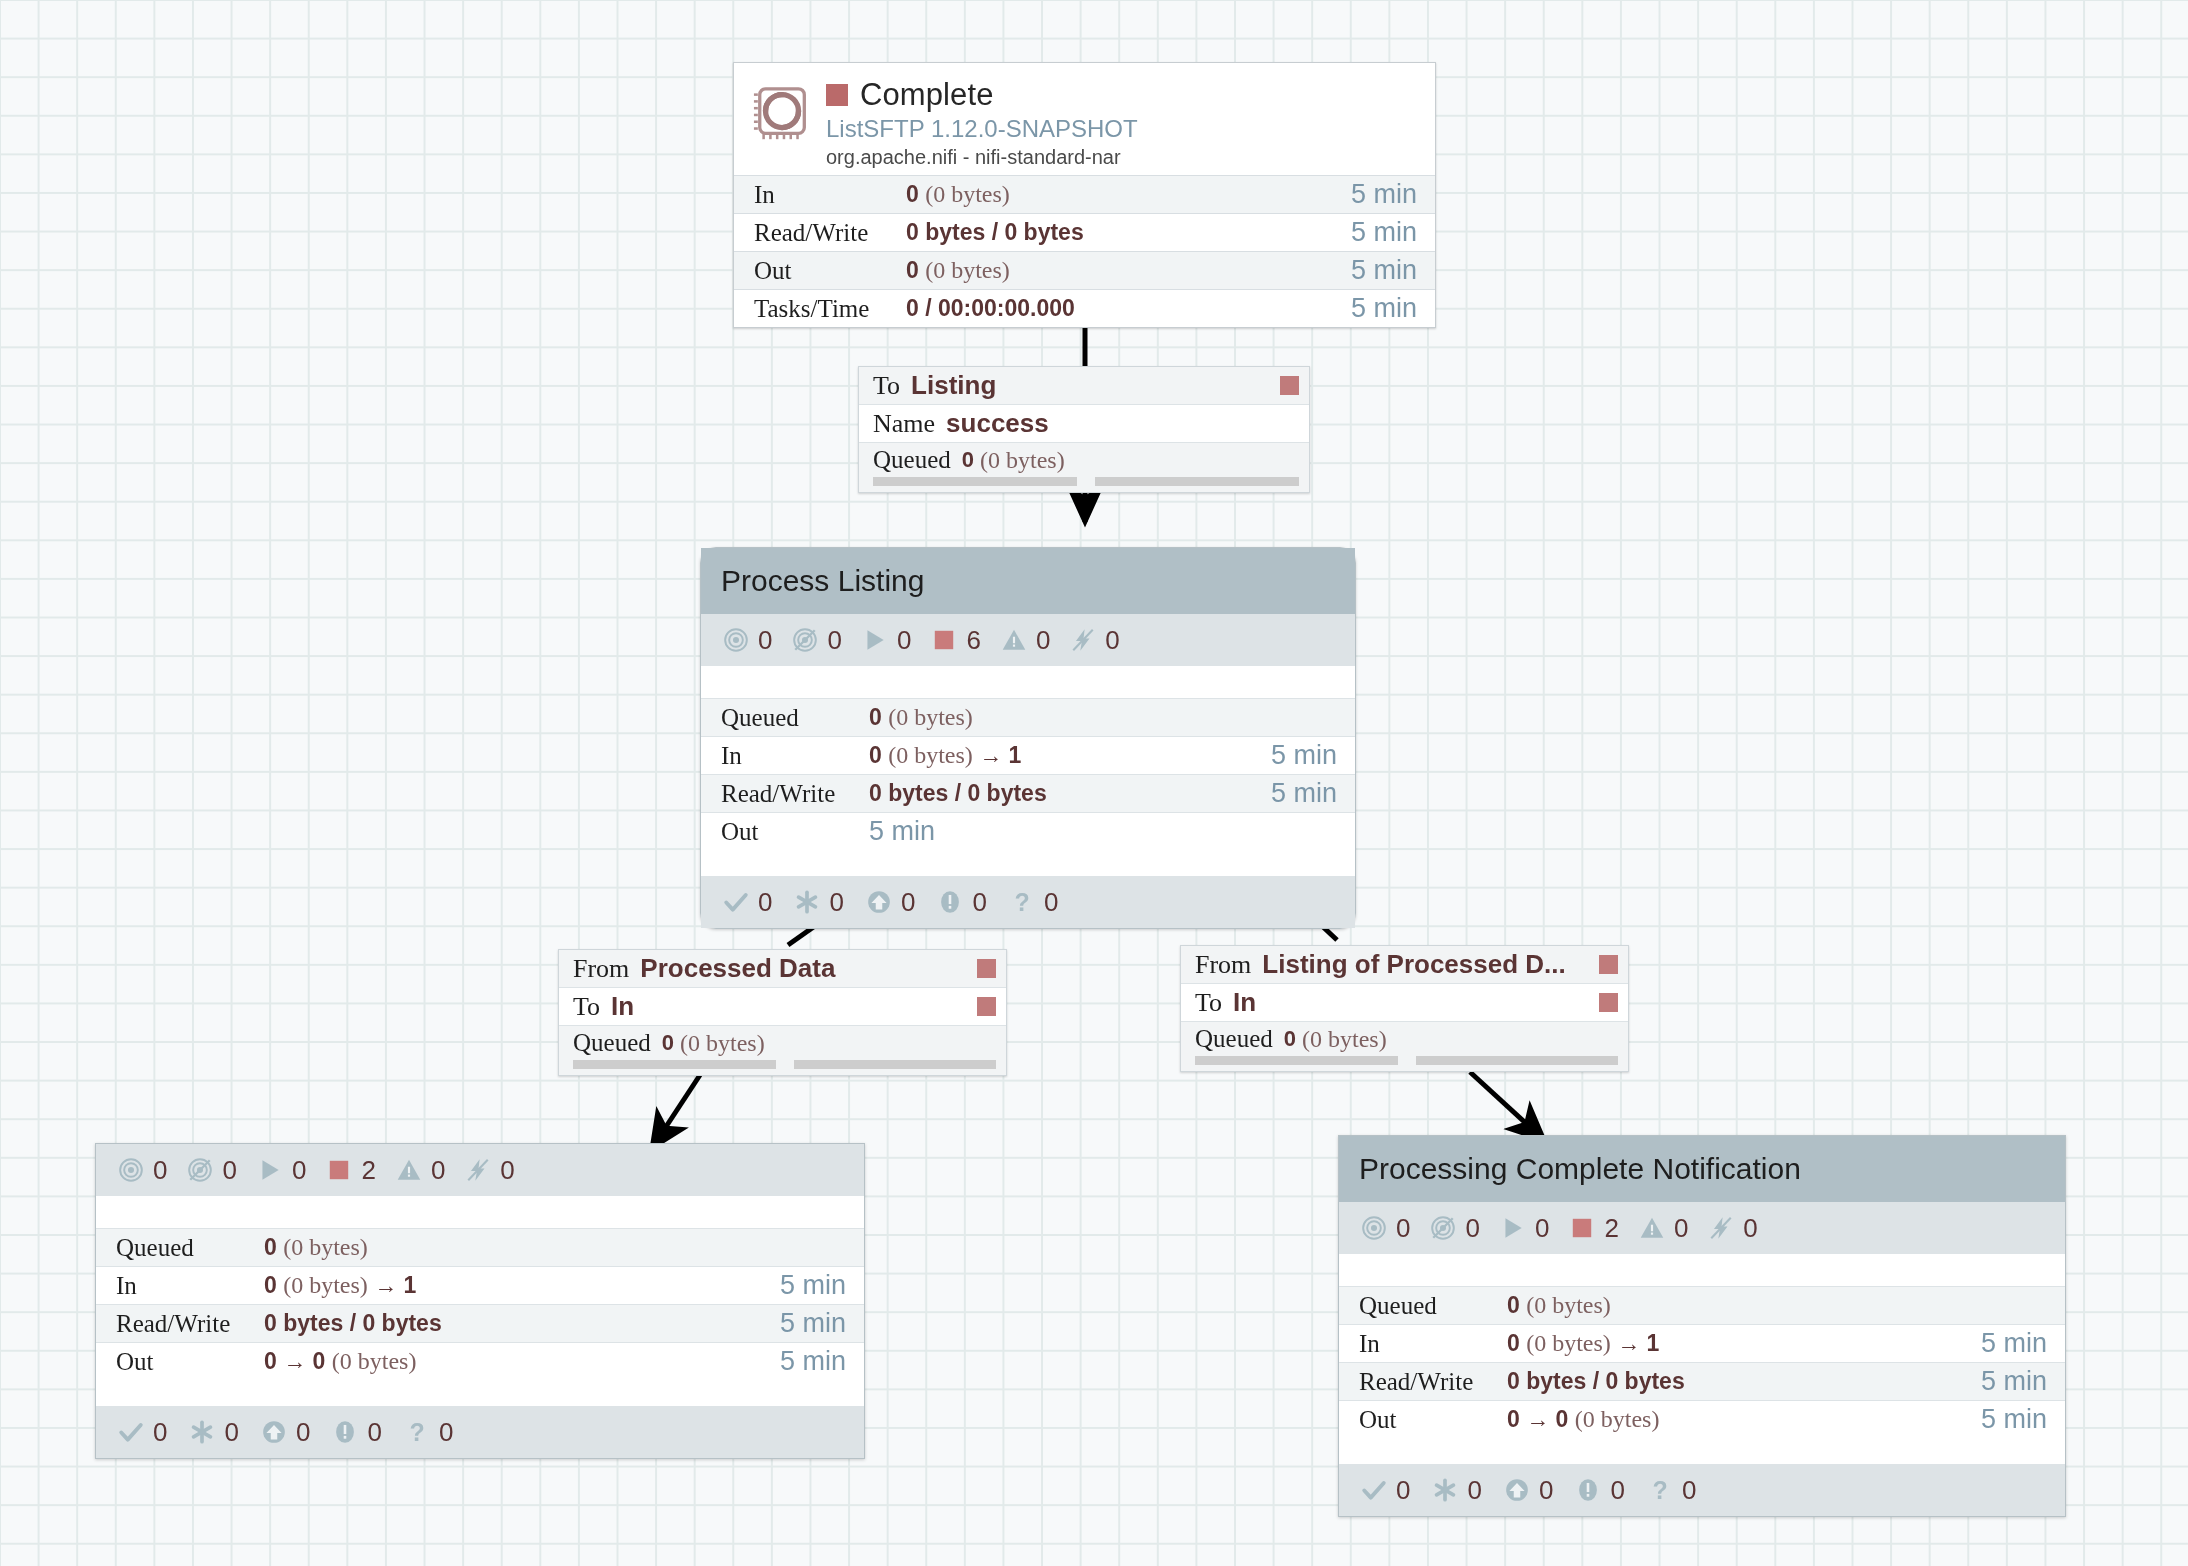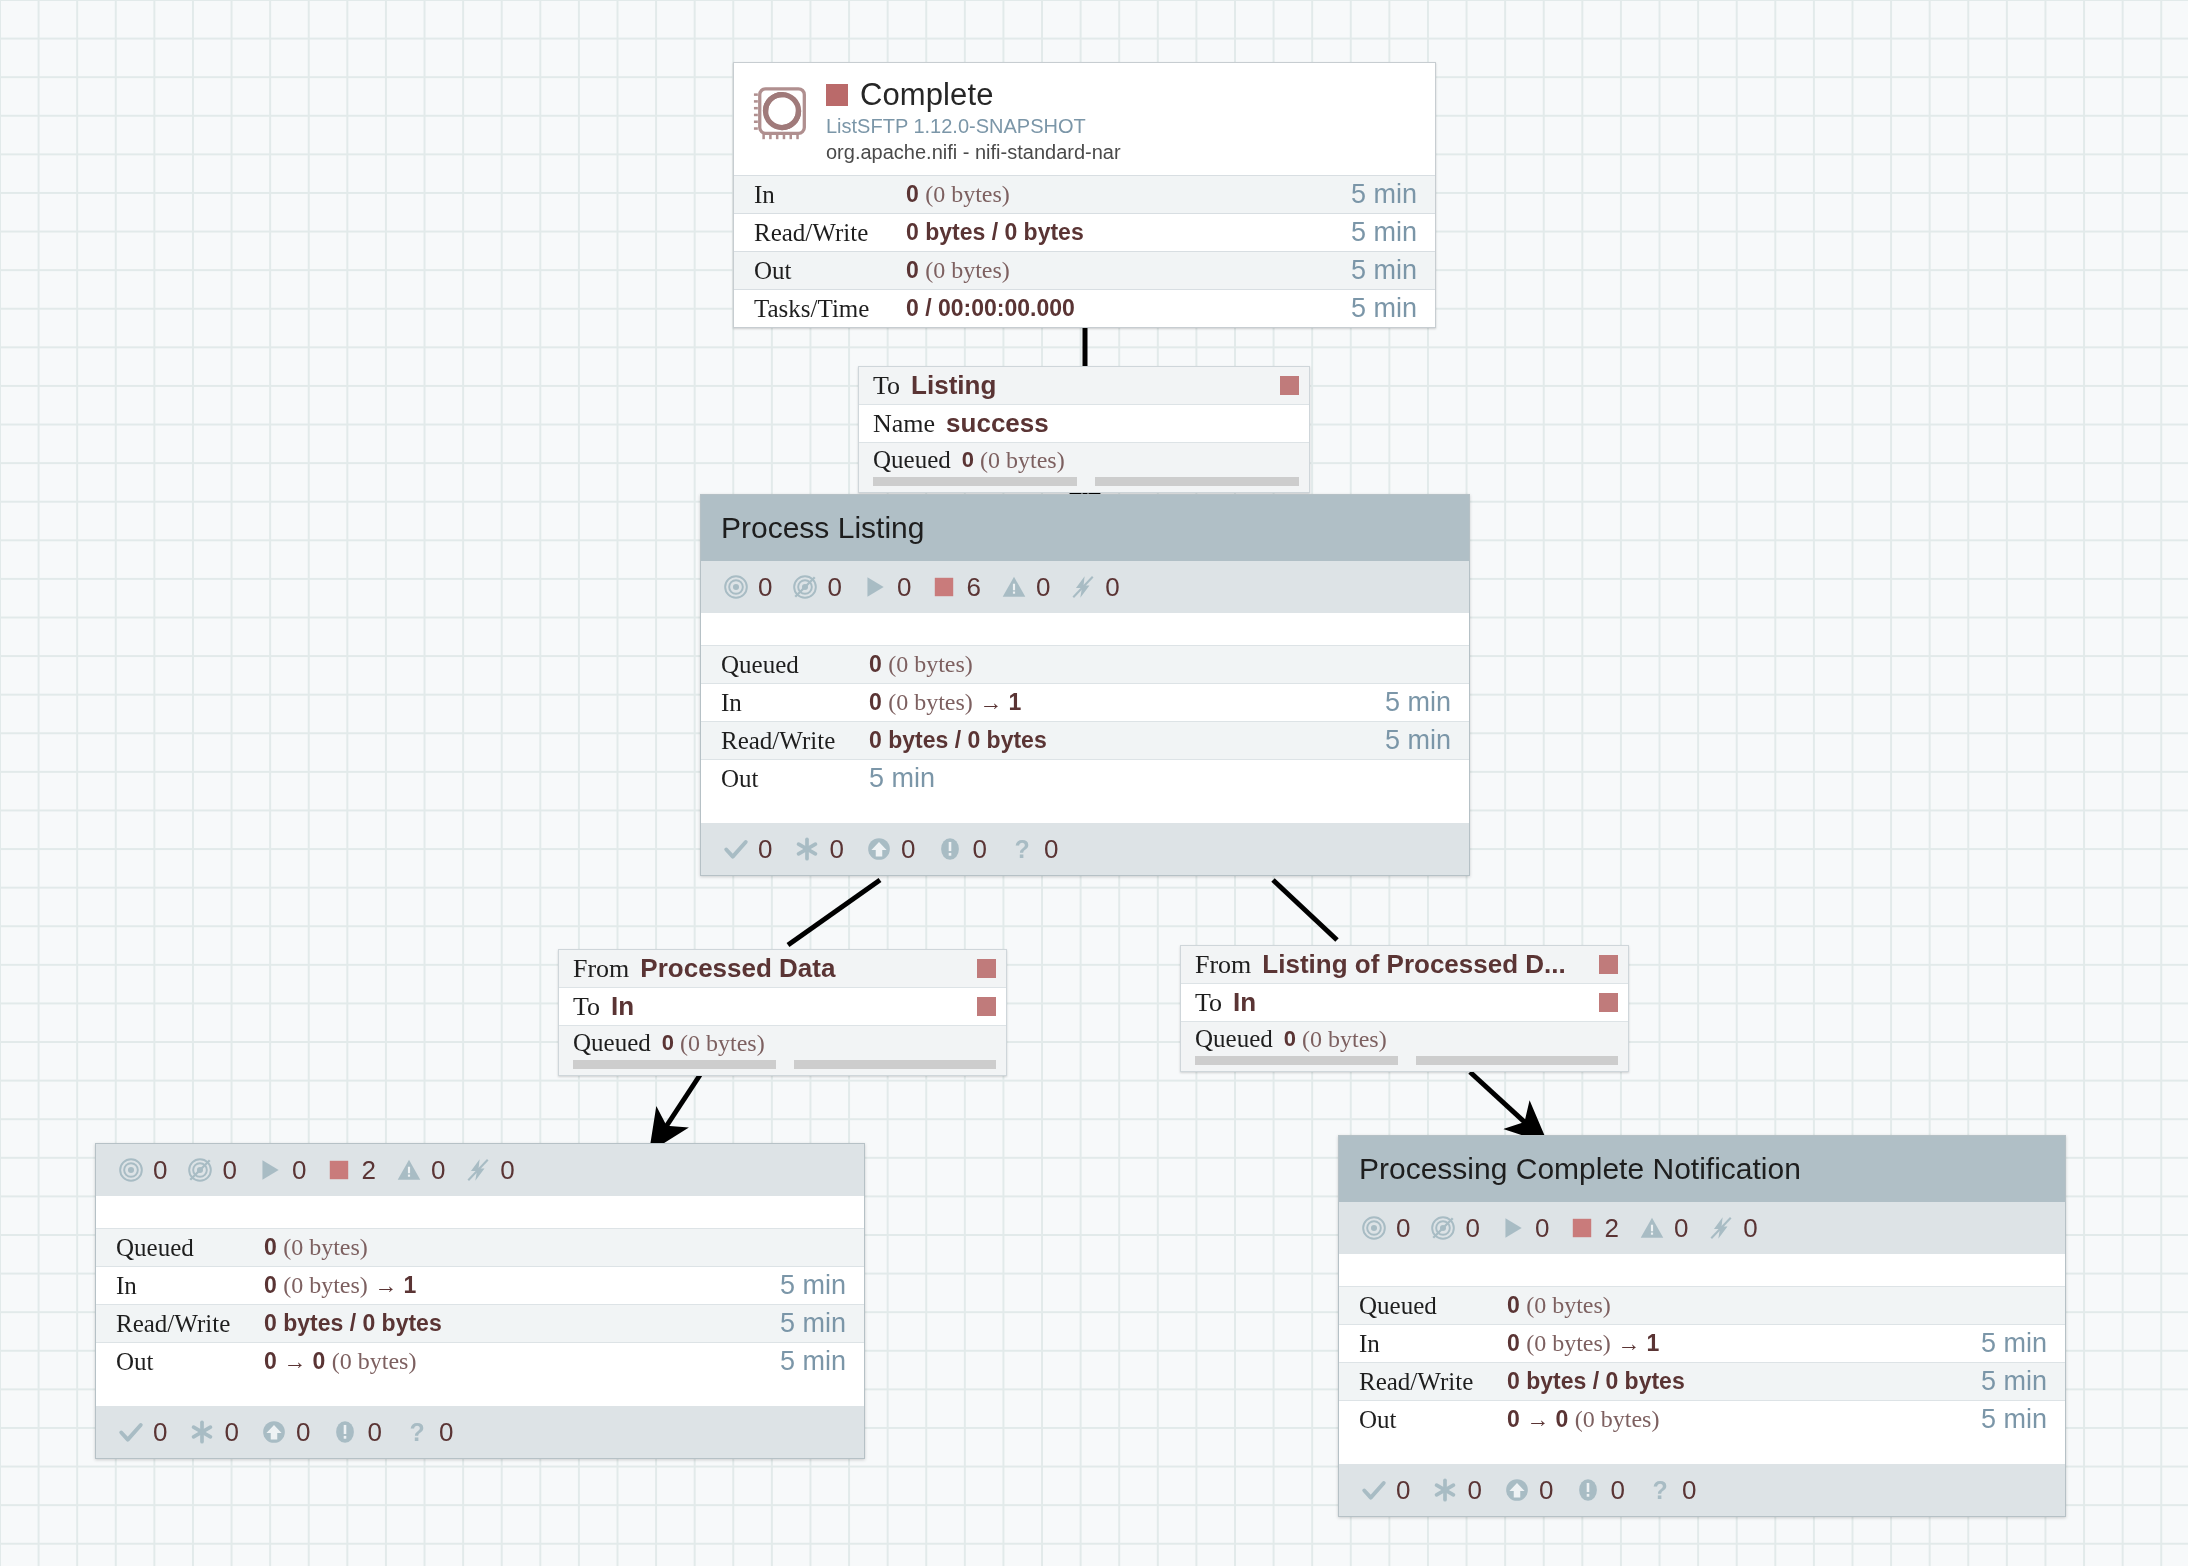--- a/index.html
+++ b/index.html
@@ -48,21 +48,21 @@
   .run-square {
     width: 22px; height: 22px; background: #ba6a6a; flex: 0 0 22px;
     display: inline-block;
   }
   .proc-name {
     font-size: 31px; color: #262626; line-height: 1.05;
     font-family: "Liberation Sans", sans-serif;
     letter-spacing: .1px;
   }
   .proc-type {
-    font-size: 20px; color: #7b96a8; margin-top: 3px;
+    font-size: 24px; color: #7b96a8; margin-top: 3px;
     font-family: "Liberation Sans", sans-serif;
   }
   .proc-bundle {
     font-size: 20px; color: #4a4a4a; margin-top: 3px;
     font-family: "Liberation Sans", sans-serif;
   }
 
   
   .stat-row {
     display: flex; align-items: center;
@@ -279,21 +279,21 @@
       <span class="q-key">Queued</span>
       <span class="q-val">0</span>
       <span class="q-dim">(0 bytes)</span>
     </div>
     <div class="conn-bars">
       <span class="bar"></span>
       <span class="bar"></span>
     </div>
   </div>
 
-<div class="node pgroup" id="group-0" style="left:700px; top:494px; width:770px;">
+<div class="node pgroup" id="group-0" style="left:700px; top:547px; width:656px;border-radius:16px;">
     <div class="pg-header">Process Listing</div>
     <div class="pg-statusbar">
       <div class="stat-chip">
         <svg viewBox="0 0 24 24" class="ic">
           <circle cx="12" cy="12" r="10" fill="none" stroke="#a8bcc4" stroke-width="1.8"></circle>
            <circle cx="12" cy="12" r="6.3" fill="none" stroke="#a8bcc4" stroke-width="1.8"></circle>
            <circle cx="12" cy="12" r="2.8" fill="#a8bcc4"></circle>
         </svg>
         <span class="num">0</span>
       </div>

